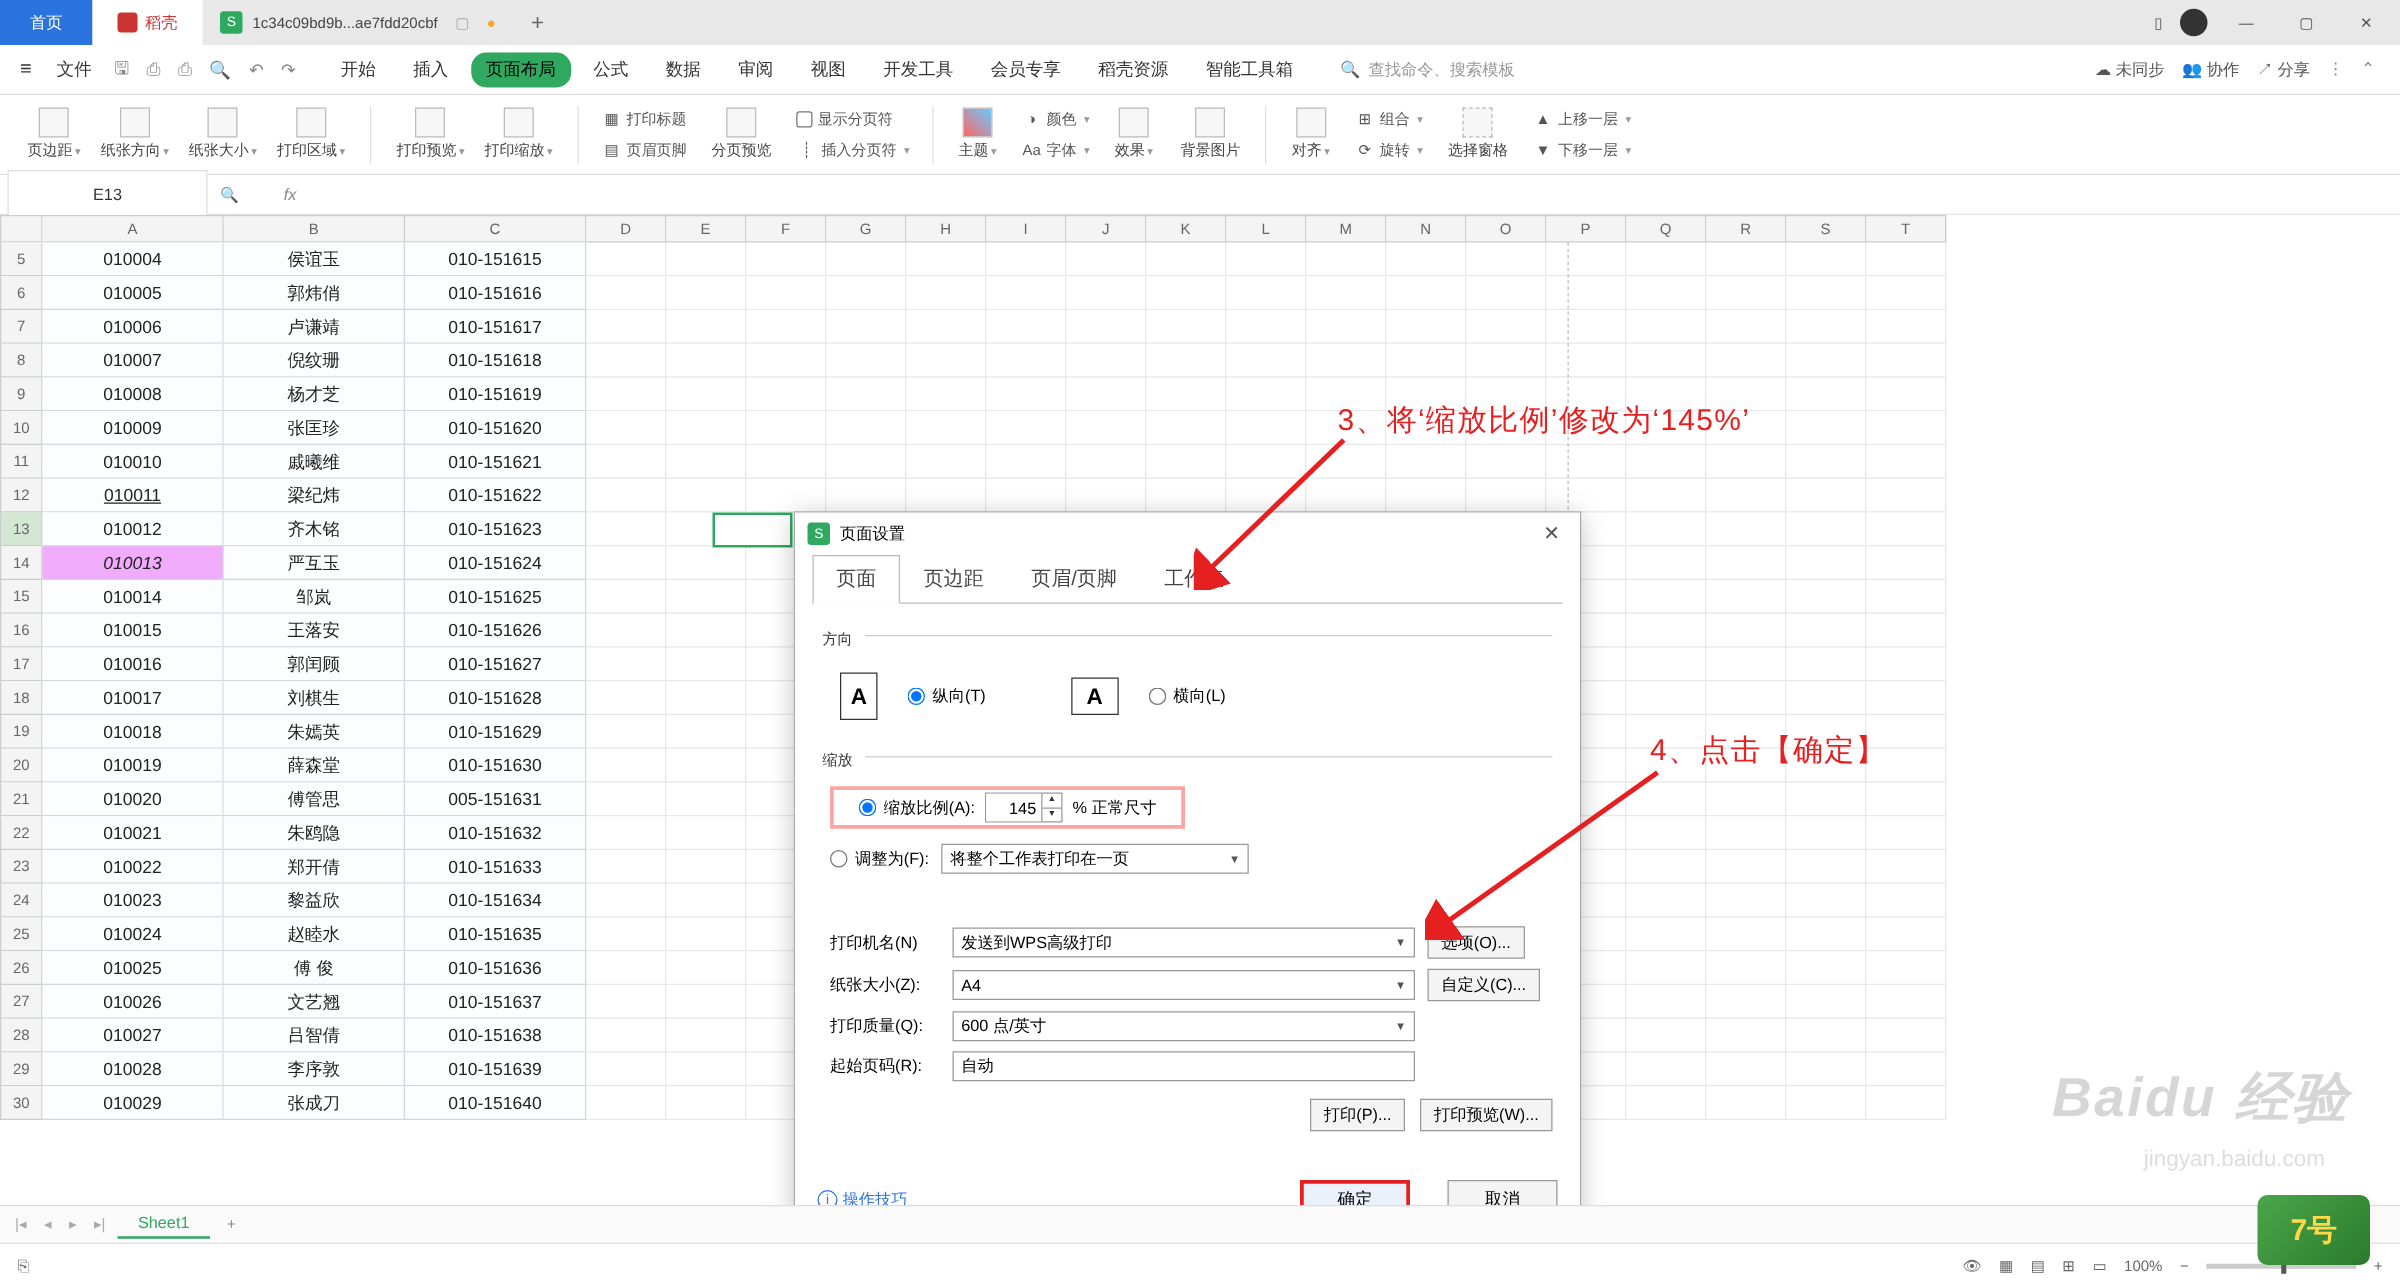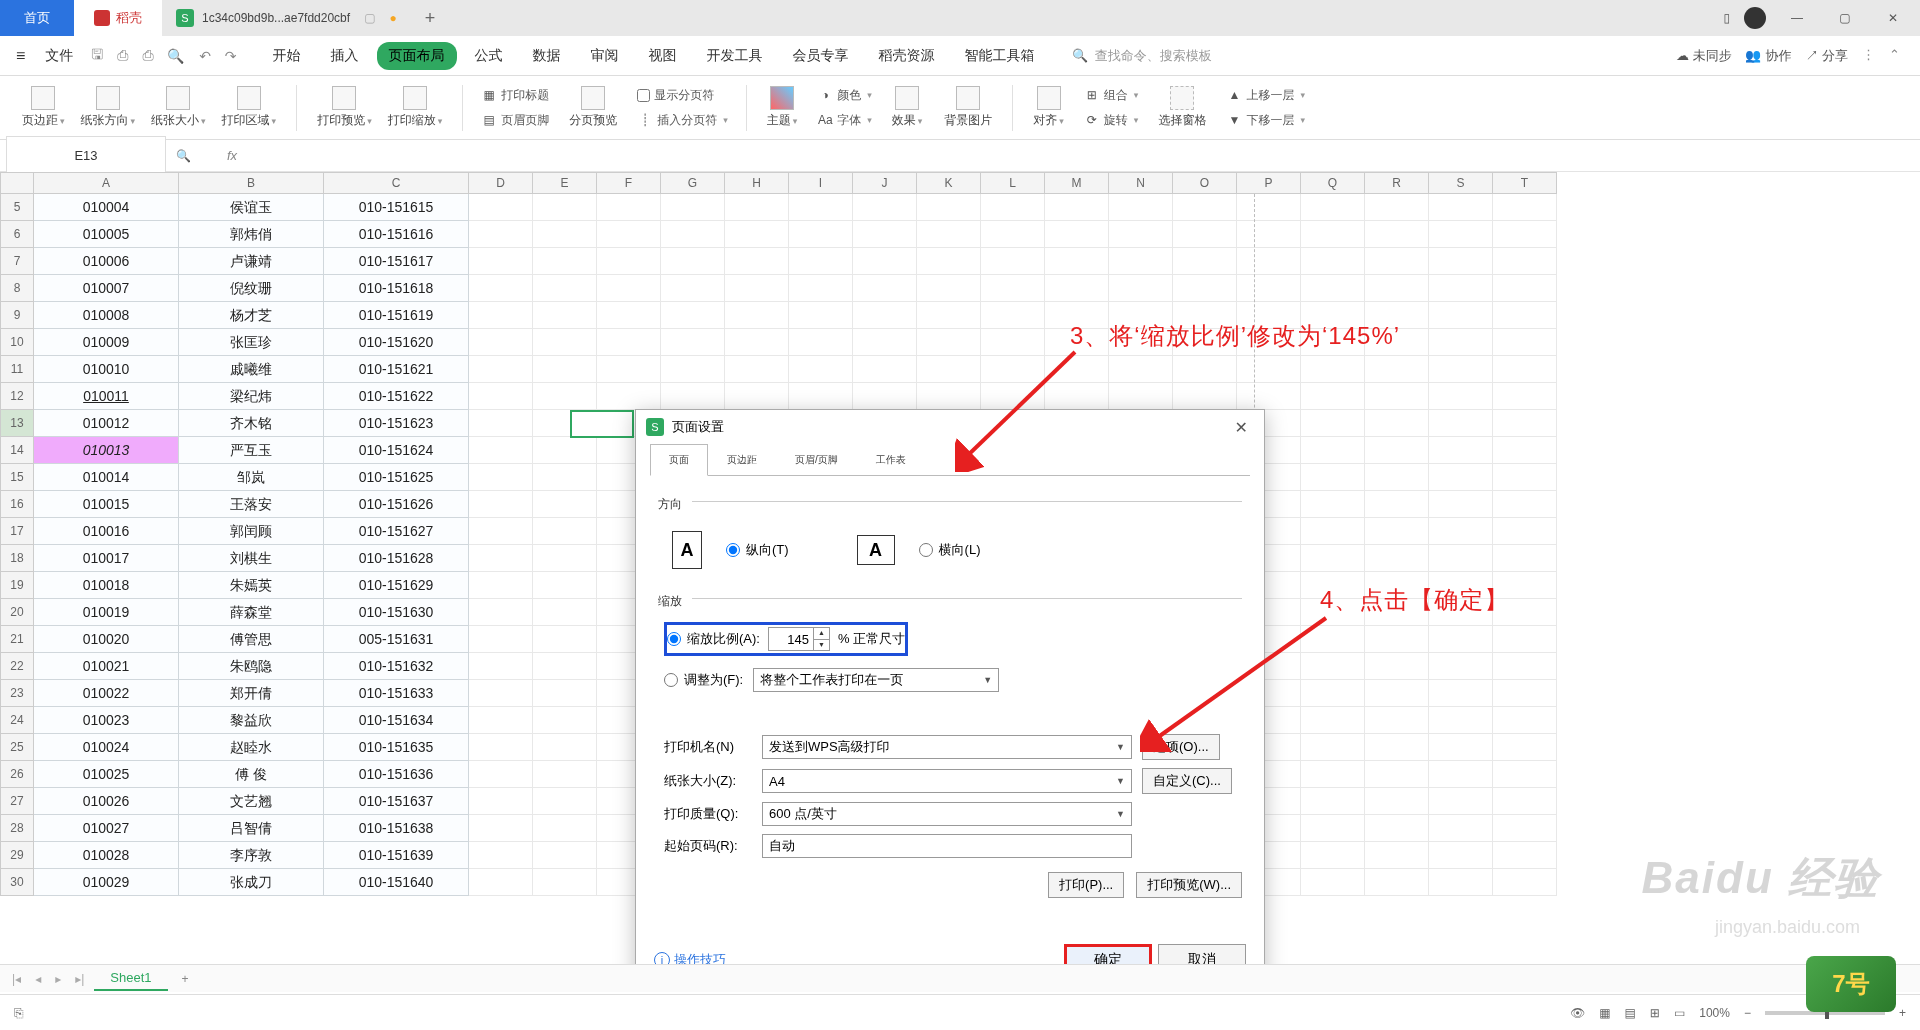--- a/index.html
+++ b/index.html
@@ -43,48 +43,48 @@
 .srowh.sel { background:#d4e6d4; }
 .scell { width:120px; height:27px; border:1px solid #d0d7dc; border-top:none; border-left:none; text-align:center; font-size:14px; color:#222; line-height:26px; }
 .scell.empty { border-color:#e8e8e8; }
 .scell.wide { width:64px; }
 .sel-cell { position:absolute; border:2px solid #2fa860; background:#fff; pointer-events:none; }
 .dialog { position:absolute; left:635px; top:237px; width:630px; height:582px; background:#fff; border:1px solid #aaa; box-shadow:0 4px 20px rgba(0,0,0,0.25); }
 .dlg-title { height:34px; display:flex; align-items:center; padding:0 10px; }
 .dlg-ico { width:18px; height:18px; background:#2fa860; border-radius:3px; color:#fff; font-size:11px; display:inline-flex; align-items:center; justify-content:center; margin-right:8px; }
 .dlg-close { margin-left:auto; font-size:16px; color:#555; padding:0 6px; }
 .dlg-tabs { display:flex; padding:0 14px; gap:0; }
-.dlg-tab { padding:8px 18px; font-size:10px; color:#444; border:1px solid transparent; }
+.dlg-tab { padding:8px 18px; font-size:16px; color:#444; border:1px solid transparent; }
 .dlg-tab.active { border:1px solid #bbb; border-bottom:1px solid #fff; background:#fff; position:relative; z-index:2; }
 .dlg-tabline { height:1px; background:#bbb; margin:0 14px; margin-top:-1px; }
 .dlg-body { padding:14px 22px; }
 .fieldset-label { font-size:12px; color:#333; margin-top:6px; }
 .hr { flex:1; height:1px; background:#ccc; }
 .fs-row { display:flex; align-items:center; gap:10px; margin-bottom:8px; }
 .orient-row { display:flex; align-items:center; gap:24px; margin:18px 0 18px 14px; }
 .page-ico { width:30px; height:38px; border:1px solid #333; display:inline-flex; align-items:center; justify-content:center; font-size:18px; font-weight:bold; }
 .radio { display:flex; align-items:center; gap:6px; font-size:13px; }
 .radio input { width:14px; height:14px; }
 .scale-row { display:flex; align-items:center; gap:10px; margin:12px 0 10px 6px; font-size:13px; }
-.redbox { border:3px solid #1d4ed8; padding:2px 0; display:inline-flex; align-items:center; gap:8px; }
+.redbox { border:3px solid #fca5a5; padding:2px 20px; display:inline-flex; align-items:center; gap:8px; }
 .spin { width:62px; height:24px; border:1px solid #999; display:flex; }
 .spin input { width:44px; border:none; text-align:right; padding-right:4px; font-size:13px; }
 .spin-btns { width:16px; display:flex; flex-direction:column; border-left:1px solid #999; }
 .spin-btns div { flex:1; text-align:center; font-size:7px; line-height:10px; color:#333; border-bottom:1px solid #999; }
 .combo { height:24px; border:1px solid #999; background:#fff; padding:0 6px; font-size:13px; display:flex; align-items:center; justify-content:space-between; }
 .combo .arr { font-size:9px; color:#555; }
 .form-row { display:flex; align-items:center; gap:10px; margin:8px 0 8px 6px; font-size:13px; }
 .form-row label { width:88px; }
 .form-row .combo, .form-row input.tx { width:370px; }
 input.tx { height:24px; border:1px solid #999; padding:0 6px; font-size:13px; }
 .small-btn { height:26px; padding:0 10px; border:1px solid #999; background:#f4f4f4; font-size:13px; }
 .dlg-bottom { position:absolute; bottom:14px; left:18px; right:18px; display:flex; align-items:center; }
 .tip-link { color:#2b73df; font-size:13px; display:flex; align-items:center; gap:4px; }
 .tip-link .ti { width:16px; height:16px; border:1px solid #2b73df; border-radius:50%; text-align:center; line-height:14px; font-size:11px; }
-.btn-row { display:flex; gap:6px; }
+.btn-row { display:flex; gap:30px; }
 .btn { width:88px; height:32px; border:1px solid #999; background:#f4f4f4; font-size:14px; }
 .btn.primary { border:3px solid #e62020; background:#eaf1fb; }
 .annot { position:absolute; color:#e62020; font-size:24px; font-weight:normal; letter-spacing:1px; }
 .arrow-svg { position:absolute; pointer-events:none; }
 .sheet-tabs { position:absolute; bottom:38px; left:0; right:0; height:28px; border-top:1px solid #ddd; display:flex; align-items:center; padding:0 8px; gap:6px; background:#fafafa; }
 .st-nav { color:#aaa; padding:0 4px; }
 .st-tab { padding:4px 16px; color:#2fa860; border-bottom:2px solid #2fa860; font-size:13px; }
 .statusbar { position:absolute; bottom:0; left:0; right:0; height:36px; border-top:1px solid #ddd; display:flex; align-items:center; padding:0 14px; gap:16px; color:#666; background:#fff; }
 .statusbar .right { margin-left:auto; display:flex; gap:14px; align-items:center; }
 .zoom-track { width:120px; height:4px; background:#ccc; position:relative; }

